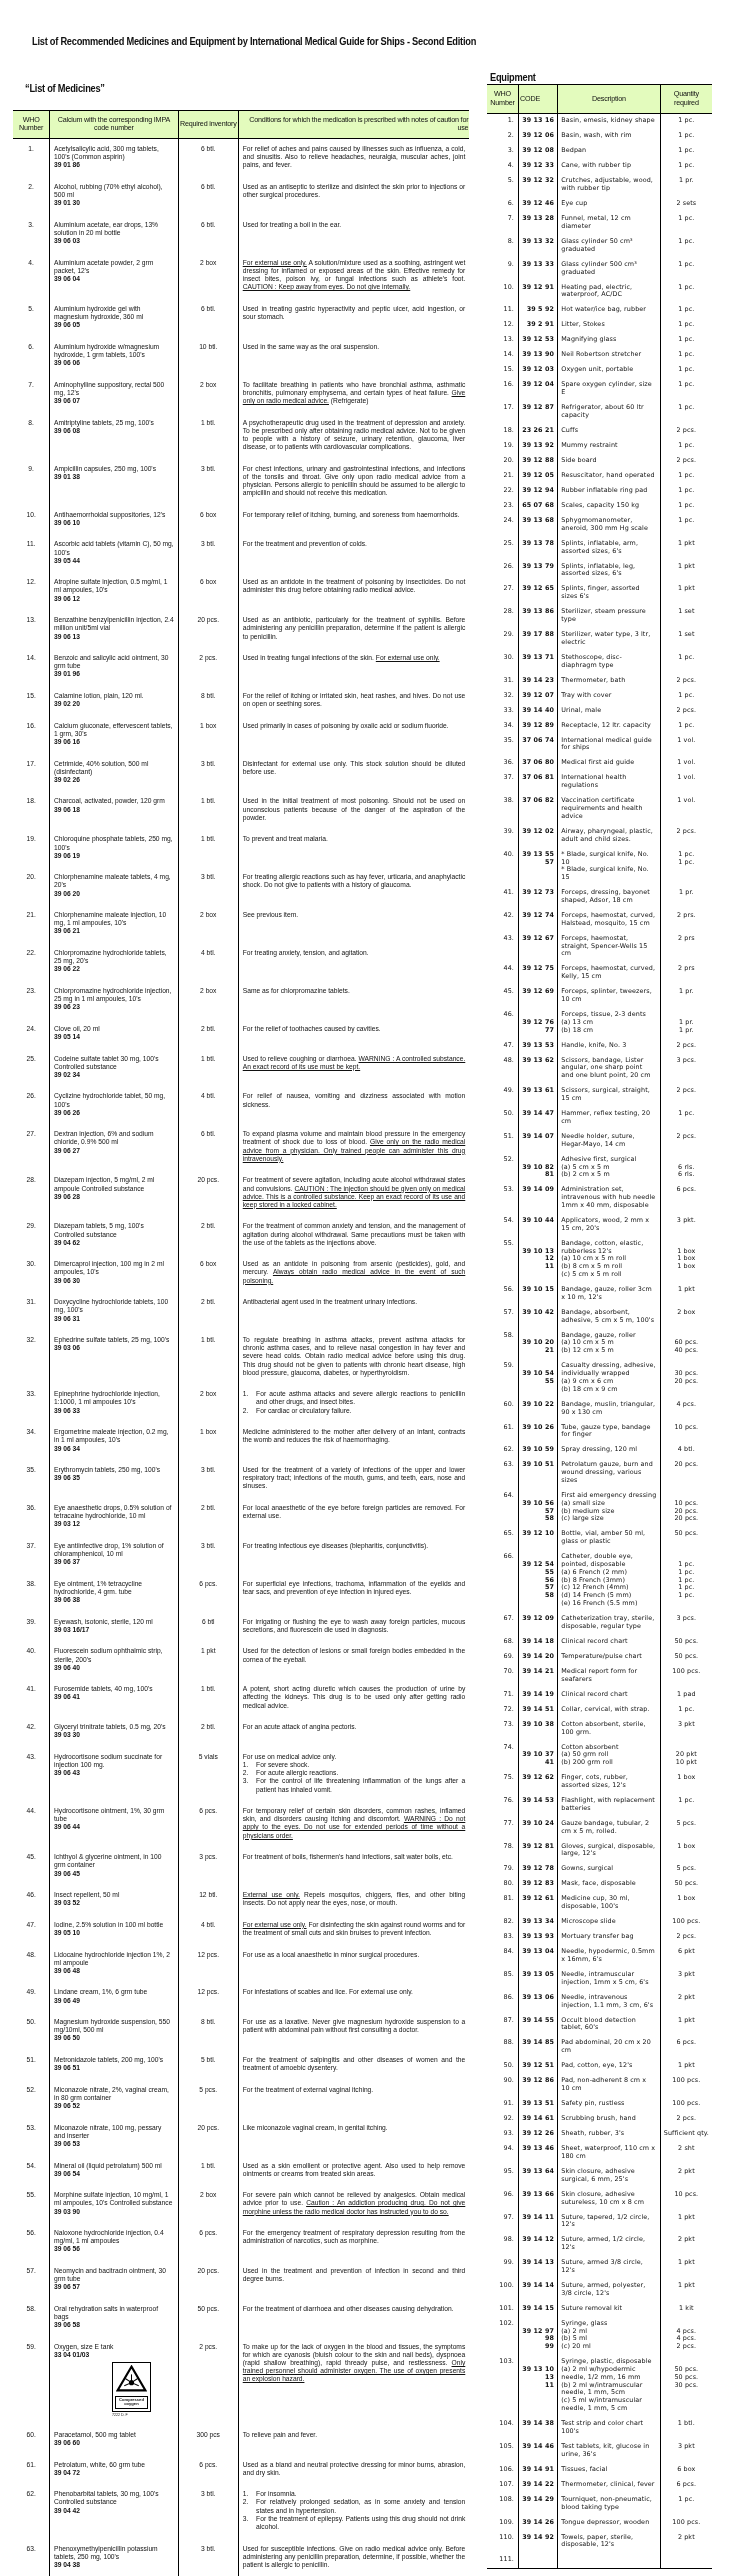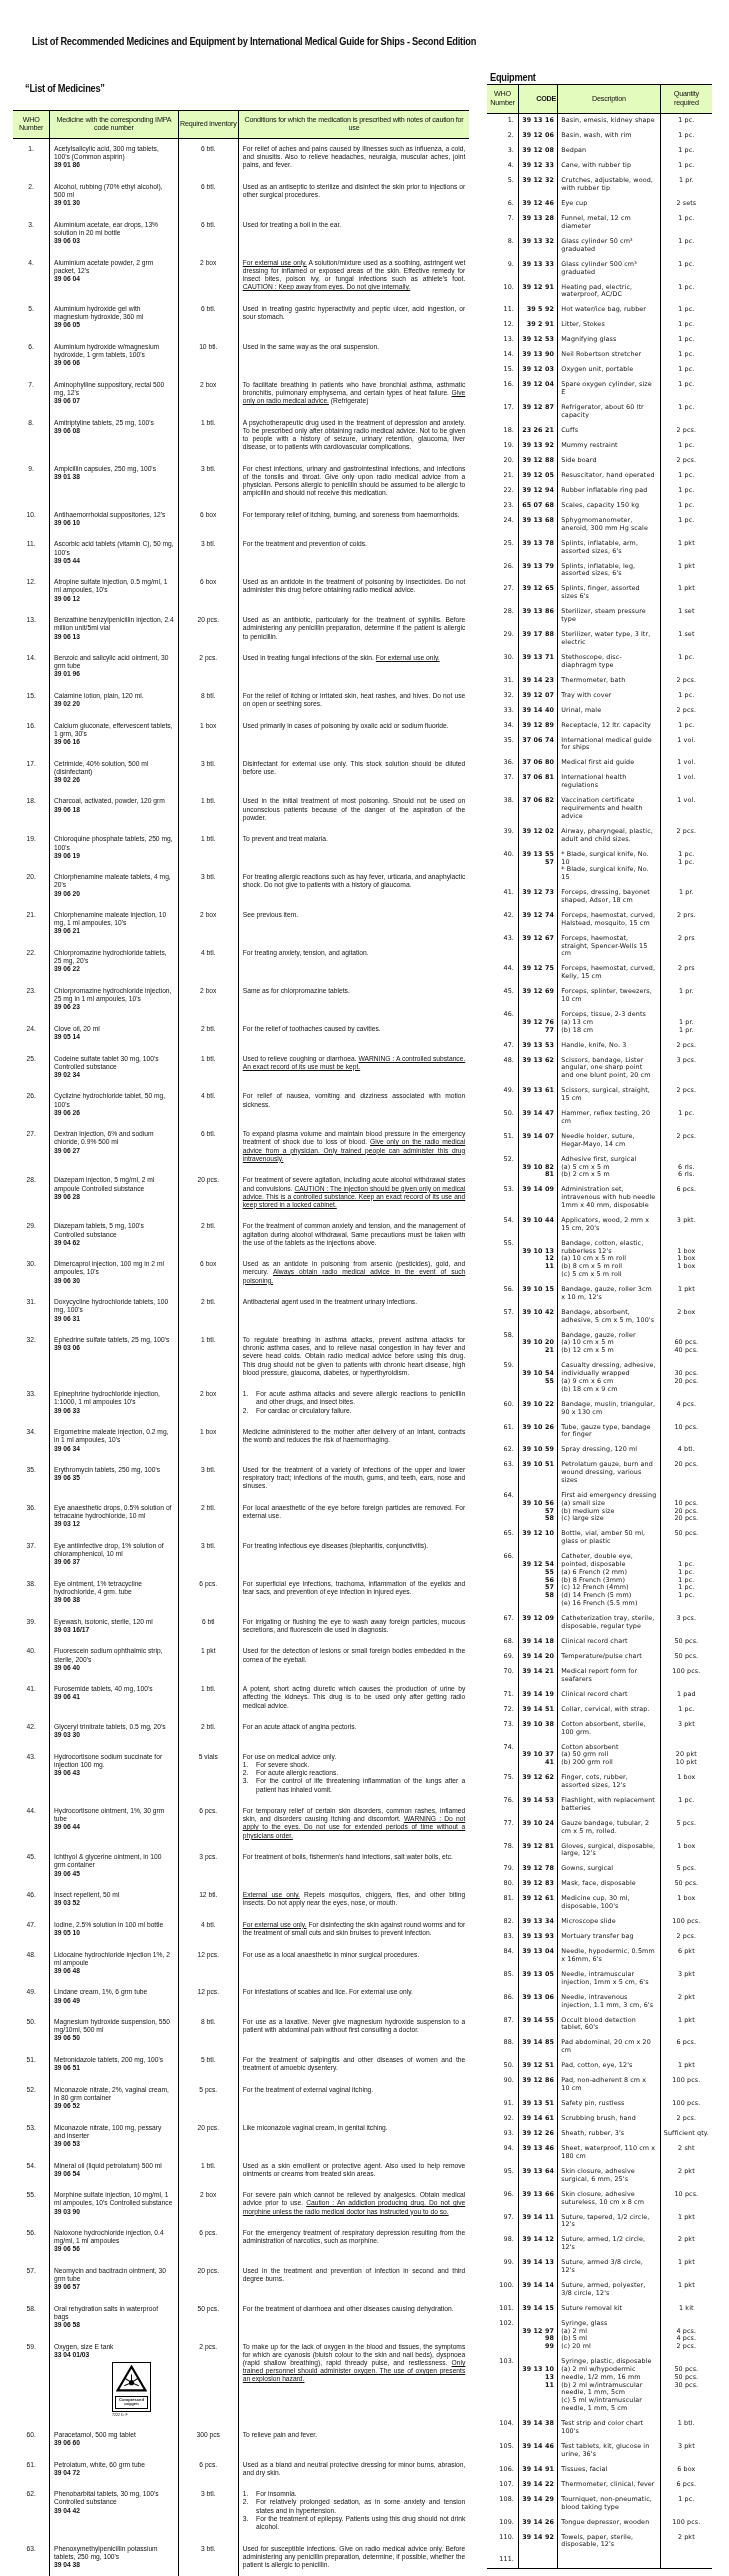--- a/index.html
+++ b/index.html
@@ -138,23 +138,23 @@
 <div class="doc-title">List of Recommended Medicines and Equipment by International Medical Guide for Ships -  Second Edition</div>
 
 <div class="med-section-title">“List of Medicines”</div>
 <div class="eq-section-title">Equipment</div>
 
 <div class="med-wrap">
   <table class="med-table">
     <thead>
       <tr>
         <th class="c-num">WHO Number</th>
-        <th class="c-name">Medicine with the corresponding IMPA code number</th>
+        <th class="c-name">Calcium with the corresponding IMPA code number</th>
         <th class="c-qty">Required inventory</th>
-        <th class="c-cond" style="text-align:center">Conditions for which the medication is prescribed with notes of caution for use</th>
+        <th class="c-cond" style="text-align:right">Conditions for which the medication is prescribed with notes of caution for use</th>
       </tr>
     </thead>
     <tbody id="med-body">
         <tr>
           <td class="c-num">1.</td>
           <td class="c-name"><span>Acetylsalicylic acid, 300 mg tablets, 100's (Common aspirin)</span><span class="med-code">39 01 86</span></td>
           <td class="c-qty">6 btl.</td>
           <td class="c-cond"><span>For relief of aches and pains caused by illnesses such as influenza, a cold, and sinusitis.  Also to relieve headaches, neuralgia, muscular aches, joint pains, and fever.</span></td>
         </tr>
         <tr>
@@ -590,21 +590,21 @@
       </tbody>
   </table>
 
 </div>
 
 <div class="eq-wrap">
   <table class="eq-table">
     <thead>
       <tr>
         <th class="e-num" style="text-align:center;padding-right:1px!important">WHO Number</th>
-        <th class="e-code" style="text-align:right;font-weight:bold">CODE</th>
+        <th class="e-code" style="text-align:left;font-weight:normal">CODE</th>
         <th class="e-desc">Description</th>
         <th class="e-qty" style="white-space:normal">Quantity required</th>
       </tr>
     </thead>
     <tbody id="eq-body">
         <tr>
           <td class="e-num">1.</td>
           <td class="e-code">
             <span class="sub-line">39 13 16</span>
           </td>

